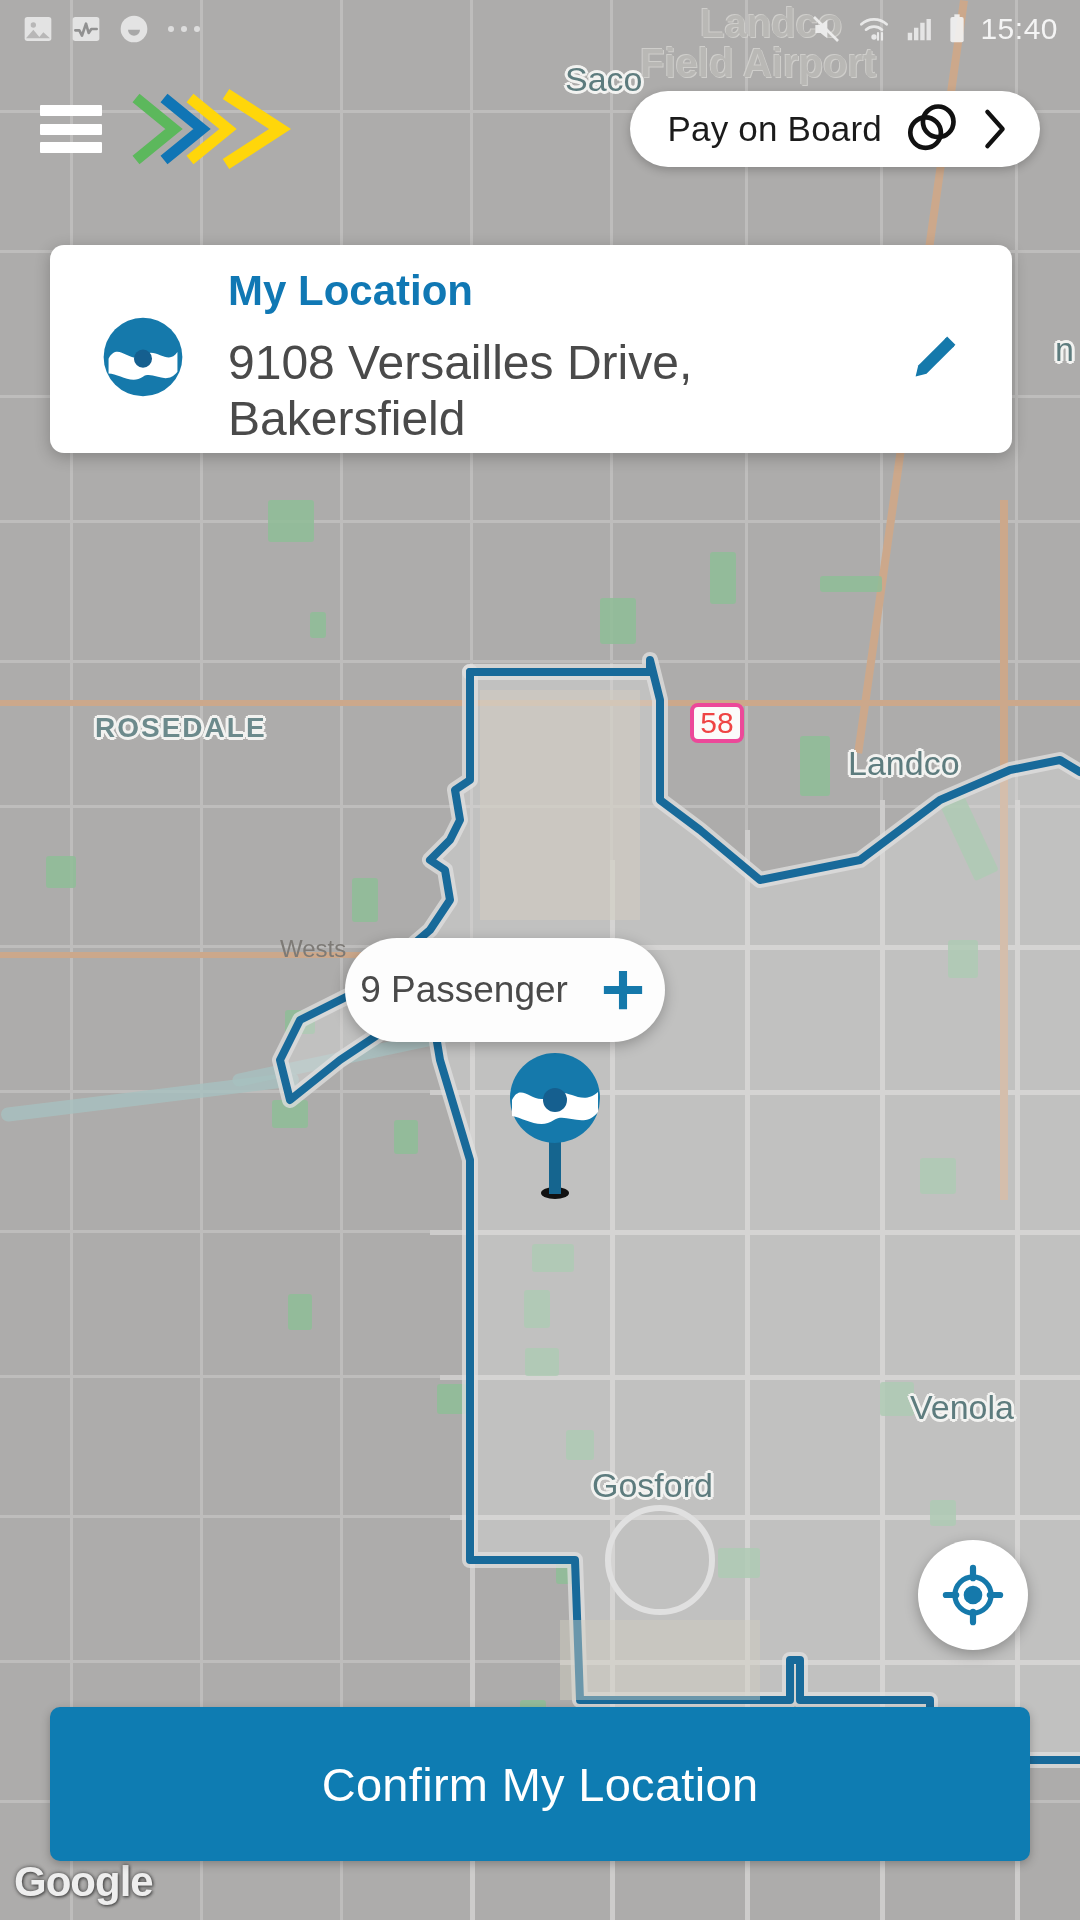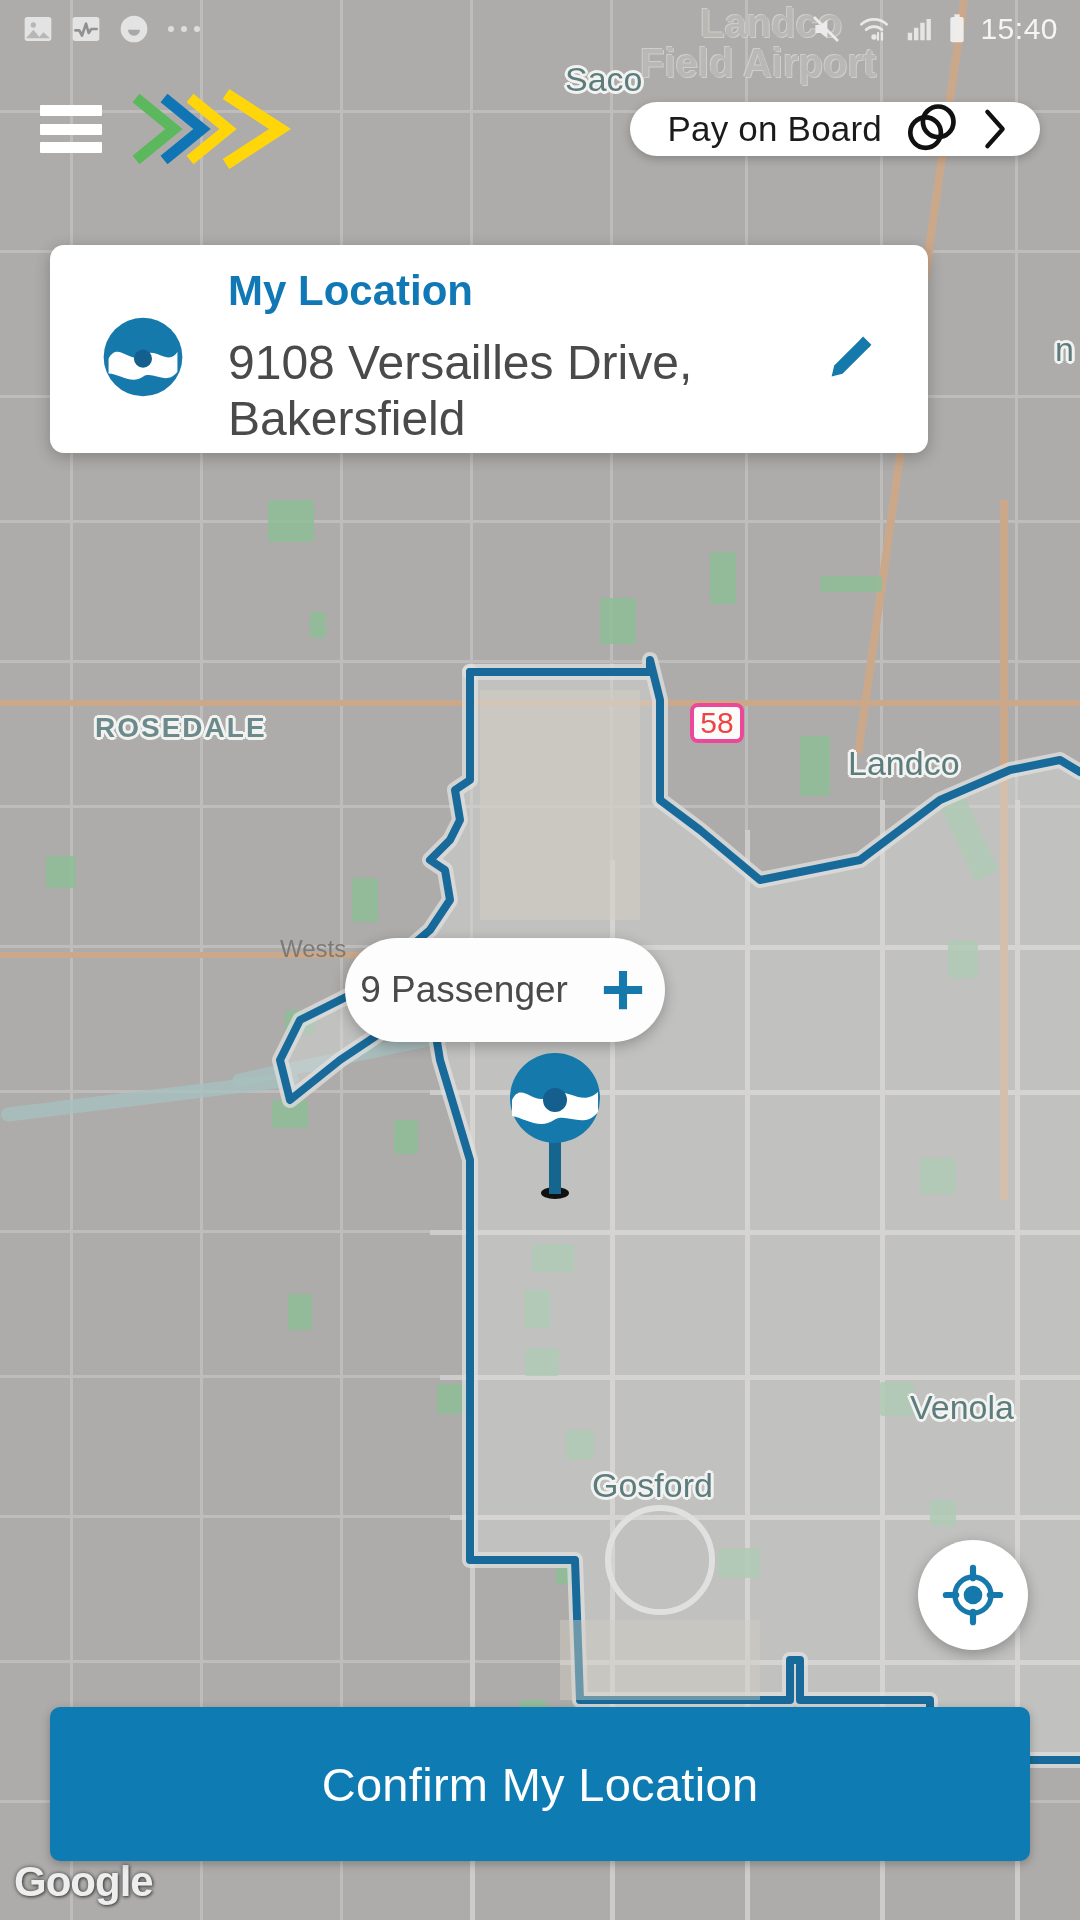--- a/index.html
+++ b/index.html
@@ -82,30 +82,30 @@
   }
   #hamburger { width:62px; height:48px; display:flex; flex-direction:column;
                justify-content:space-between; cursor:pointer; }
   #hamburger span { display:block; height:11px; background:#ffffff; border-radius:1px; }
 
   #brand-logo { margin-left:28px; width:180px; height:90px; position:relative; }
 
   #pay-pill {
     margin-left:auto;
     background:#ffffff; border-radius:60px;
-    height:54px; padding:0 30px 0 38px;
+    height:76px; padding:0 30px 0 38px;
     display:flex; align-items:center; gap:22px;
     box-shadow:0 3px 10px rgba(0,0,0,.22);
     cursor:pointer;
   }
   #pay-pill .pp-label { font-size:35px; color:#1b1b1b; letter-spacing:.2px; }
 
   
   #loc-card {
-    position:absolute; top:245px; left:50px; width:878px; height:208px;
+    position:absolute; top:245px; left:50px; width:962px; height:208px;
     background:#ffffff; border-radius:14px;
     box-shadow:0 4px 16px rgba(0,0,0,.24);
     display:flex; align-items:center; padding:15px 46px 0 52px;
     z-index:30;
   }
   #loc-card .loc-texts { margin-left:44px; flex:1; }
   .loc-title { color:#1078b4; font-size:42px; font-weight:700; line-height:1.15; }
   .loc-addr { color:#4a4a4a; font-size:48px; margin-top:20px; line-height:1.15; }
 
   

